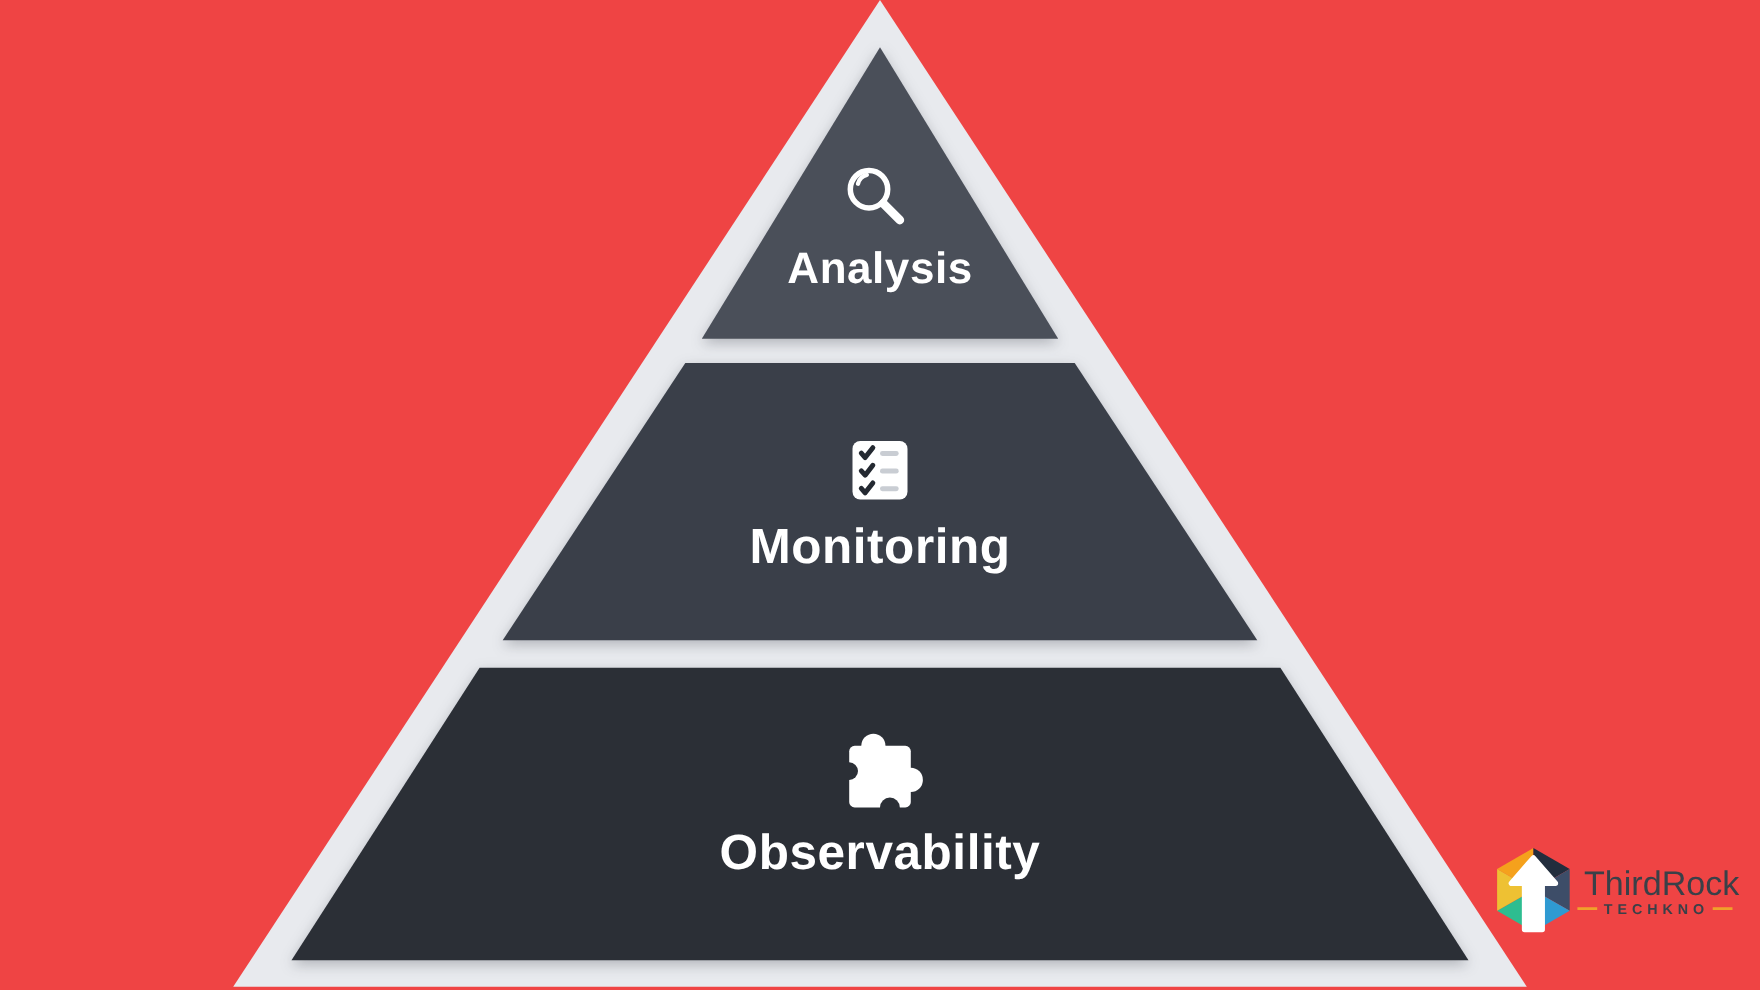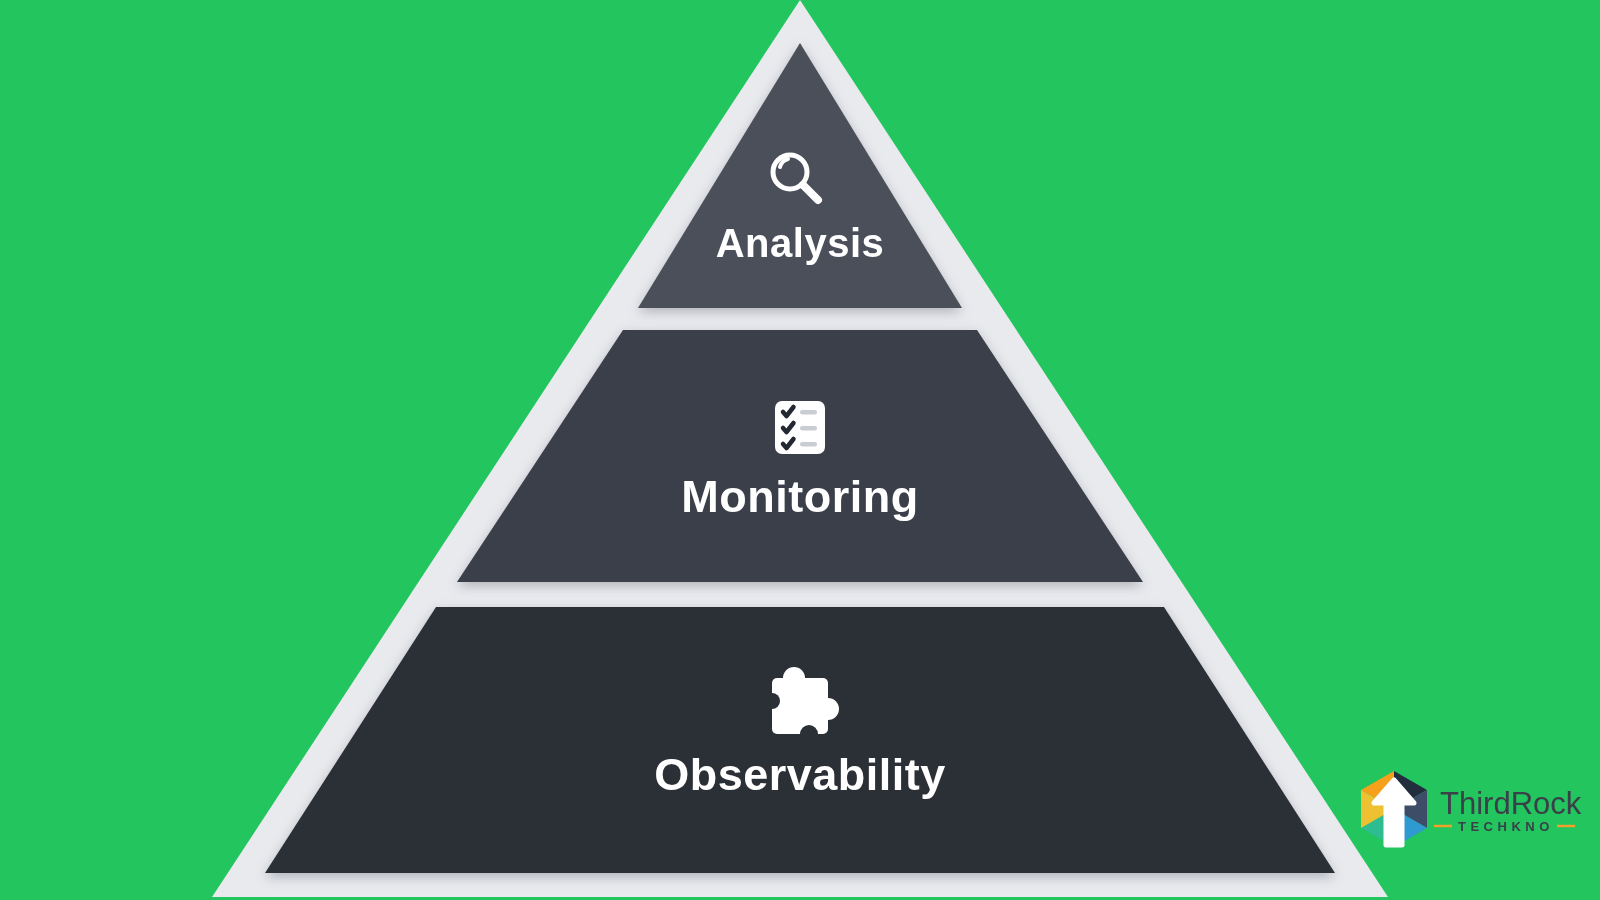--- a/index.html
+++ b/index.html
@@ -5,21 +5,21 @@
   html, body {
     margin: 0;
     padding: 0;
     background: #ffffff;
     font-family: "Liberation Sans", sans-serif;
   }
   .stage {
     position: relative;
     width: 1600px;
     height: 900px;
-    background: #22c55e;
+    background: #ef4444;
     overflow: hidden;
   }
   svg { display: block; }
   .tier-group { filter: drop-shadow(0 4px 6px rgba(35,40,50,0.28)); }
   .tier-label {
     font-family: "Liberation Sans", sans-serif;
     font-weight: 700;
     letter-spacing: 0.5px;
   }
   .logo-name {

